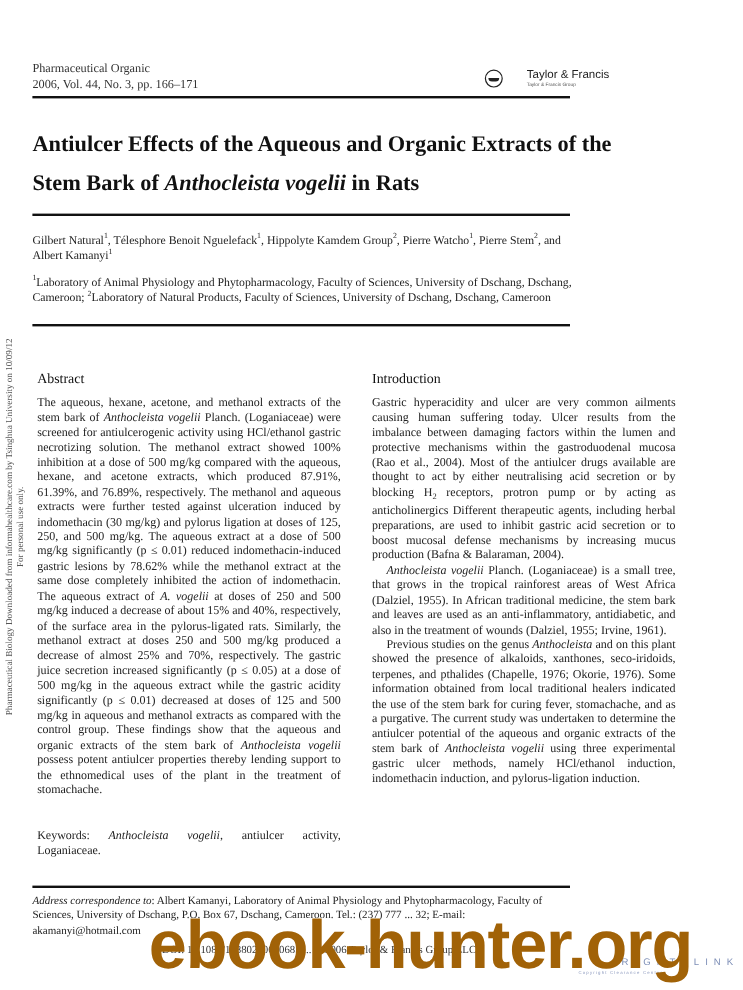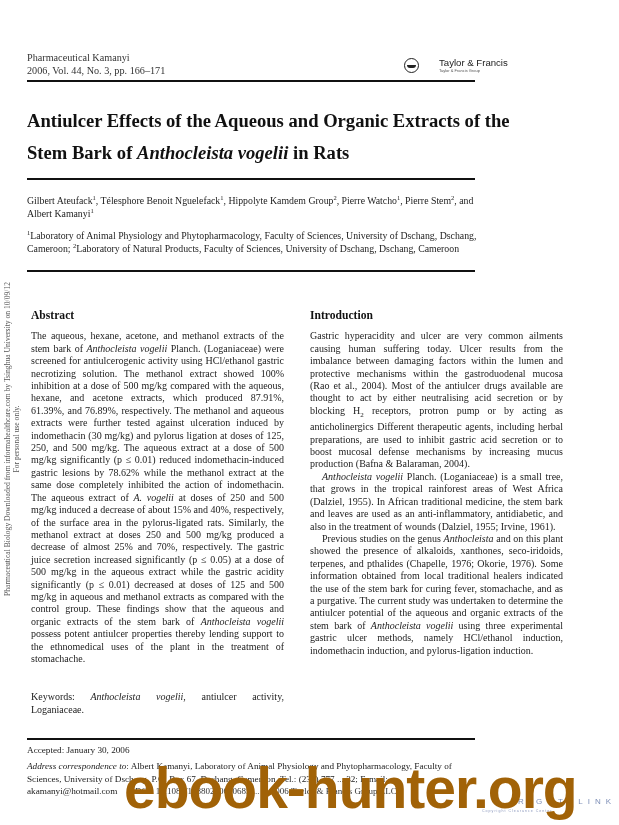--- a/index.html
+++ b/index.html
@@ -22,21 +22,21 @@
   .title { left: 27px; top: 105px; width: 560px; font-size: 18.6px; font-weight: bold; line-height: 32px; color: #111; }
   .title i { font-weight: bold; }
 
   .authors { left: 27px; top: 194px; width: 450px; font-size: 9.8px; line-height: 13px; color: #222; }
   .affil { left: 27px; top: 229px; width: 450px; font-size: 9.8px; line-height: 13px; color: #222; }
   sup { font-size: 6.5px; line-height: 0; }
 
   .col { font-size: 10px; line-height: 12.4px; text-align: justify; color: #222; }
   .col-left { left: 31px; top: 306px; width: 253px; }
   .col-right { left: 310px; top: 306px; width: 253px; }
-  .h-sec { font-weight: bold; font-size: 11.6px; margin: 4px 0 8px 0; color: #111; }
+  .h-sec { font-weight: normal; font-size: 11.6px; margin: 4px 0 8px 0; color: #111; }
   .para { margin: 0; }
   .indent { text-indent: 12px; }
   .keywords { margin-top: 26px; }
   .keywords b { font-weight: normal; }
 
   .footer { left: 27px; top: 744px; width: 448px; font-size: 9.2px; line-height: 12.4px; color: #222; }
   .footer p { margin: 0 0 4px 0; }
   .doi { left: 135px; top: 786px; font-size: 9px; color: #333; }
 
   .side-text {
@@ -51,42 +51,42 @@
   .rightslink {
     left: 475px; top: 797px; font-family: "Liberation Sans", "DejaVu Sans", sans-serif;
     font-size: 8px; letter-spacing: 5px; color: #7e8fb7; line-height: 9px; margin-left: 43px;
   }
   .rightslink-sub { left: 482px; top: 809px; font-size: 3.6px; color: #8b98bd; letter-spacing: 1px; font-family: "Liberation Sans", "DejaVu Sans", sans-serif; }
 </style>
 </head>
 <body>
 
 <div class="abs journal">
-  <div>Pharmaceutical Kamanyi</div>
+  <div>Pharmaceutical Organic</div>
   <div>2006, Vol. 44, No. 3, pp. 166–171</div>
 </div>
 
 <div class="abs tf-logo">
   <div class="tf-circle"></div>
   <div class="tf-text">
     <span class="tf-name">Taylor &amp; Francis</span>
     <span class="tf-sub">Taylor &amp; Francis Group</span>
   </div>
 </div>
 
 <div class="abs rule" style="top:80px;"></div>
 
 <div class="abs title">
   <div>Antiulcer Effects of the Aqueous and Organic Extracts of the</div>
   <div><span>Stem Bark of </span><i>Anthocleista vogelii</i><span> in Rats</span></div>
 </div>
 
 <div class="abs rule" style="top:178px; height:1.5px;"></div>
 
-<div class="abs authors" id="authors"><span>Gilbert Ateufack</span><sup>1</sup><span>, </span><span>Télesphore Benoit Nguelefack</span><sup>1</sup><span>, </span><span>Hippolyte Kamdem Group</span><sup>2</sup><span>, </span><span>Pierre Watcho</span><sup>1</sup><span>, </span><span>Pierre Stem</span><sup>2</sup><span>, and </span><span>Albert Kamanyi</span><sup>1</sup><span></span></div>
+<div class="abs authors" id="authors"><span>Gilbert Natural</span><sup>1</sup><span>, </span><span>Télesphore Benoit Nguelefack</span><sup>1</sup><span>, </span><span>Hippolyte Kamdem Group</span><sup>2</sup><span>, </span><span>Pierre Watcho</span><sup>1</sup><span>, </span><span>Pierre Stem</span><sup>2</sup><span>, and </span><span>Albert Kamanyi</span><sup>1</sup><span></span></div>
 
 <div class="abs affil" id="affils"><sup>1</sup><span>Laboratory of Animal Physiology and Phytopharmacology, Faculty of Sciences, University of Dschang, Dschang, Cameroon; </span><sup>2</sup><span>Laboratory of Natural Products, Faculty of Sciences, University of Dschang, Dschang, Cameroon</span></div>
 
 <div class="abs rule" style="top:270px;"></div>
 
 <div class="abs col col-left">
   <div class="h-sec">Abstract</div>
   <p class="para">
     <span>The aqueous, hexane, acetone, and methanol extracts of the stem bark of </span><i>Anthocleista vogelii</i><span> Planch. (Loganiaceae) were screened for antiulcerogenic activity using HCl/ethanol gastric necrotizing solution. The methanol extract showed 100% inhibition at a dose of 500 mg/kg compared with the aqueous, hexane, and acetone extracts, which produced 87.91%, 61.39%, and 76.89%, respectively. The methanol and aqueous extracts were further tested against ulceration induced by indomethacin (30 mg/kg) and pylorus ligation at doses of 125, 250, and 500 mg/kg. The aqueous extract at a dose of 500 mg/kg significantly (p ≤ 0.01) reduced indomethacin-induced gastric lesions by 78.62% while the methanol extract at the same dose completely inhibited the action of indomethacin. The aqueous extract of </span><i>A. vogelii</i><span> at doses of 250 and 500 mg/kg induced a decrease of about 15% and 40%, respectively, of the surface area in the pylorus-ligated rats. Similarly, the methanol extract at doses 250 and 500 mg/kg produced a decrease of almost 25% and 70%, respectively. The gastric juice secretion increased significantly (p ≤ 0.05) at a dose of 500 mg/kg in the aqueous extract while the gastric acidity significantly (p ≤ 0.01) decreased at doses of 125 and 500 mg/kg in aqueous and methanol extracts as compared with the control group. These findings show that the aqueous and organic extracts of the stem bark of </span><i>Anthocleista vogelii</i><span> possess potent antiulcer properties thereby lending support to the ethnomedical uses of the plant in the treatment of stomachache.</span>
   </p>
@@ -103,21 +103,20 @@
   <p class="para indent">
     <i>Anthocleista vogelii</i><span> Planch. (Loganiaceae) is a small tree, that grows in the tropical rainforest areas of West Africa (Dalziel, 1955). In African traditional medicine, the stem bark and leaves are used as an anti-inflammatory, antidiabetic, and also in the treatment of wounds (Dalziel, 1955; Irvine, 1961).</span>
   </p>
   <p class="para indent">
     <span>Previous studies on the genus </span><i>Anthocleista</i><span> and on this plant showed the presence of alkaloids, xanthones, seco-iridoids, terpenes, and pthalides (Chapelle, 1976; Okorie, 1976). Some information obtained from local traditional healers indicated the use of the stem bark for curing fever, stomachache, and as a purgative. The current study was undertaken to determine the antiulcer potential of the aqueous and organic extracts of the stem bark of </span><i>Anthocleista vogelii</i><span> using three experimental gastric ulcer methods, namely HCl/ethanol induction, indomethacin induction, and pylorus-ligation induction.</span>
   </p>
 </div>
 
 <div class="abs rule" style="top:738px;"></div>
 <div class="abs footer">
-  <p>Accepted: January 30, 2006</p>
   <p><i>Address correspondence to</i><span>: Albert Kamanyi, Laboratory of Animal Physiology and Phytopharmacology, Faculty of Sciences, University of Dschang, P.O. Box 67, Dschang, Cameroon. Tel.: (237) 777 ... 32; E-mail: akamanyi@hotmail.com</span></p>
 </div>
 <div class="abs doi">DOI: 10.1080/13880200600685 ... © 2006 Taylor &amp; Francis Group LLC</div>
 
 <div class="abs side-text">
   <div>Pharmaceutical Biology Downloaded from informahealthcare.com by Tsinghua University on 10/09/12</div>
   <div>For personal use only.</div>
 </div>
 
 <div class="abs rightslink">RIGHTSLINK</div>

